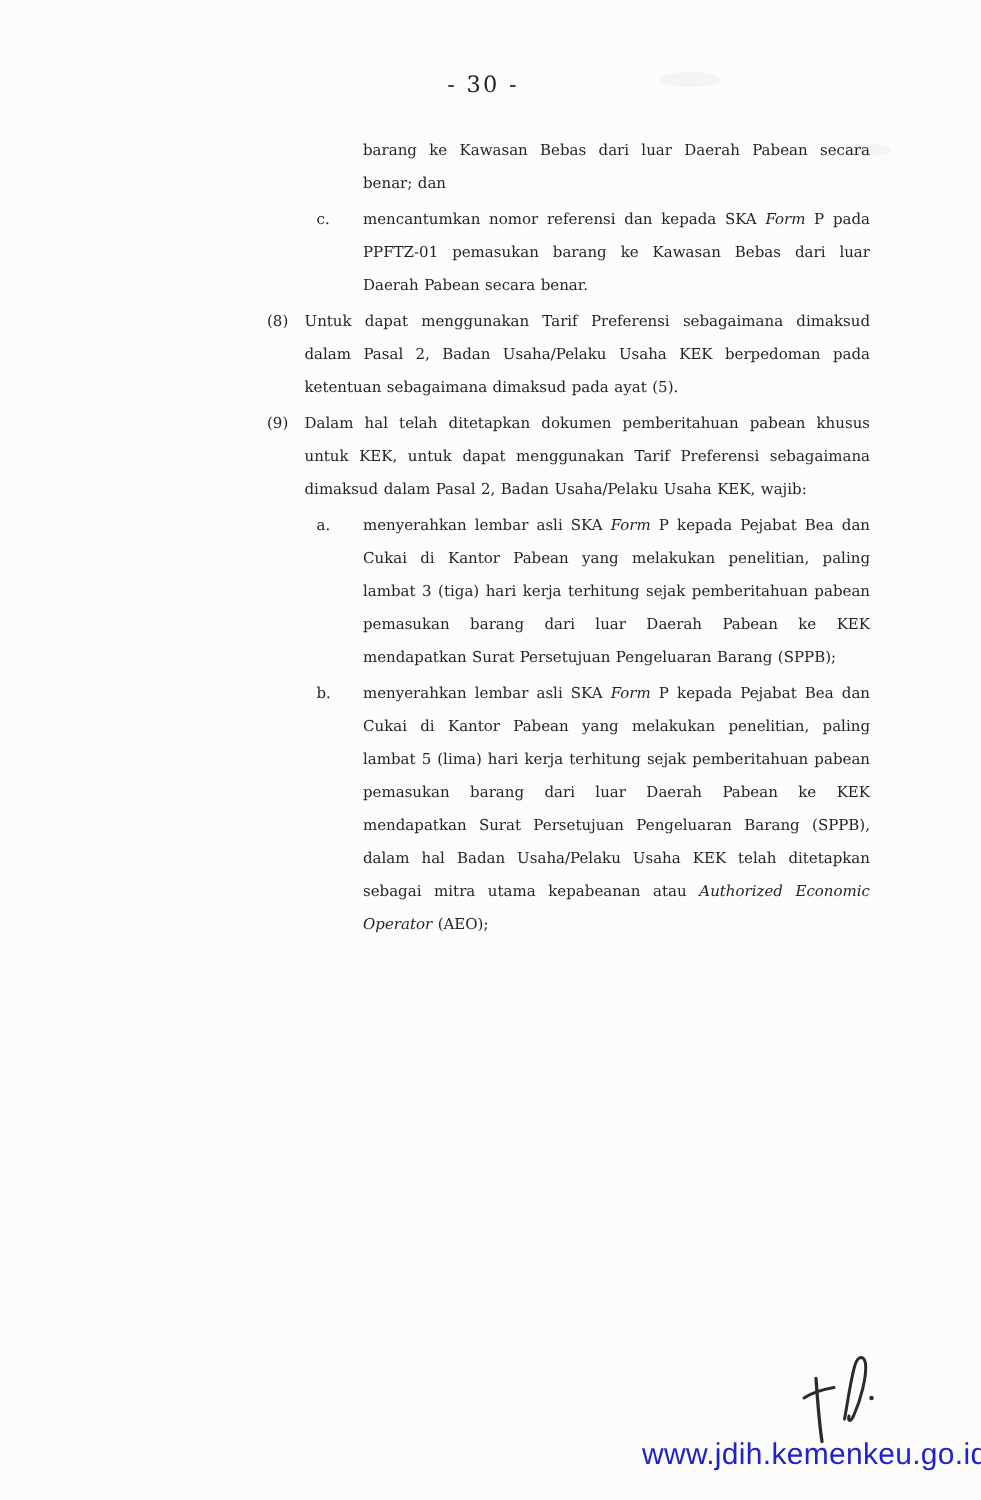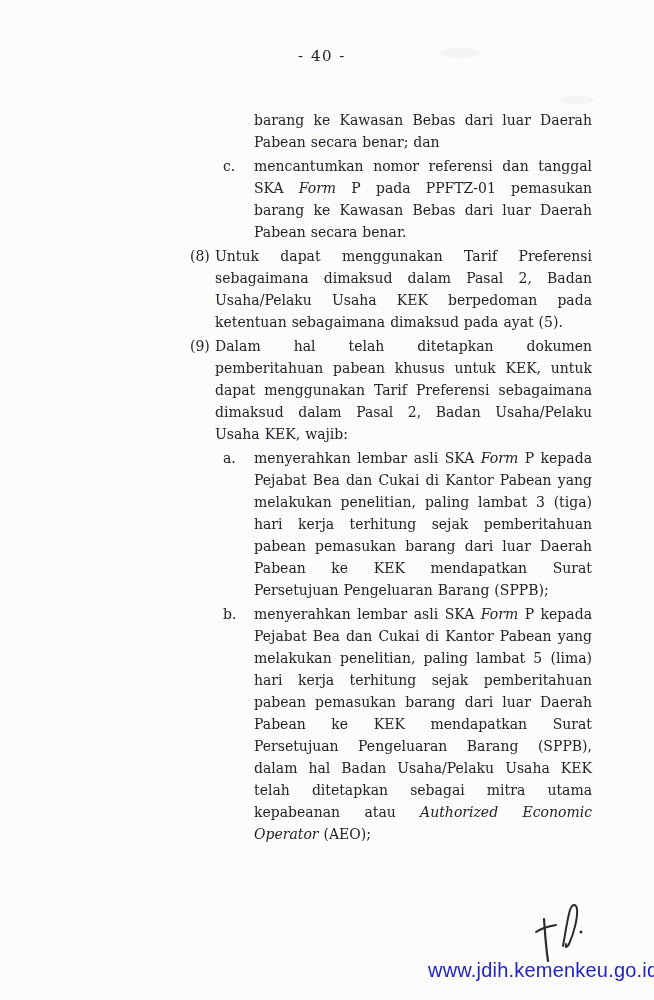--- a/index.html
+++ b/index.html
@@ -17,27 +17,26 @@
     position: absolute;
     top: 47px;
     left: 0;
     width: 644px;
     text-align: center;
     font-size: 15px;
     letter-spacing: 1.5px;
   }
   .docbody {
     position: absolute;
-    left: 190px;
+    left: 178px;
     top: 90px;
     width: 402px;
-    font-size: 14px;
+    font-size: 10px;
     line-height: 22px;
     word-spacing: 0.5px;
-    margin-top: 19px;
   }
   .block { position: relative; margin-bottom: 2px; }
   .block .label { position: absolute; top: 0; left: 0; }
   .block.number .text { margin-left: 25px; }
   .block.letter .label { left: 33px; }
   .block.letter .text, .block.hanging .text { margin-left: 64px; }
   .block .text {
     display: block;
     text-align: justify;
     text-align-last: left;
@@ -69,29 +68,29 @@
   .artifact.a2 { left: 560px; top: 96px; width: 34px; height: 8px; }
 </style>
 </head>
 <body>
 
 <div class="paper">
 
   <div class="artifact a1"></div>
   <div class="artifact a2"></div>
 
-  <div class="pagenum">- 40 -</div>
+  <div class="pagenum">- 30 -</div>
 
   <div class="docbody">
       <div class="block hanging">
         <span class="text"><span>barang ke Kawasan Bebas dari luar Daerah Pabean secara benar; dan</span></span>
       </div>
       <div class="block letter">
         <span class="label">c.</span>
-        <span class="text"><span>mencantumkan nomor referensi dan tanggal SKA </span><i>Form</i><span> P pada PPFTZ-01 pemasukan barang ke Kawasan Bebas dari luar Daerah Pabean secara benar.</span></span>
+        <span class="text"><span>mencantumkan nomor referensi dan kepada SKA </span><i>Form</i><span> P pada PPFTZ-01 pemasukan barang ke Kawasan Bebas dari luar Daerah Pabean secara benar.</span></span>
       </div>
       <div class="block number">
         <span class="label">(8)</span>
         <span class="text"><span>Untuk dapat menggunakan Tarif Preferensi sebagaimana dimaksud dalam Pasal 2, Badan Usaha/Pelaku Usaha KEK berpedoman pada ketentuan sebagaimana dimaksud pada ayat (5).</span></span>
       </div>
       <div class="block number">
         <span class="label">(9)</span>
         <span class="text"><span>Dalam hal telah ditetapkan dokumen pemberitahuan pabean khusus untuk KEK, untuk dapat menggunakan Tarif Preferensi sebagaimana dimaksud dalam Pasal 2, Badan Usaha/Pelaku Usaha KEK, wajib:</span></span>
       </div>
       <div class="block letter">

